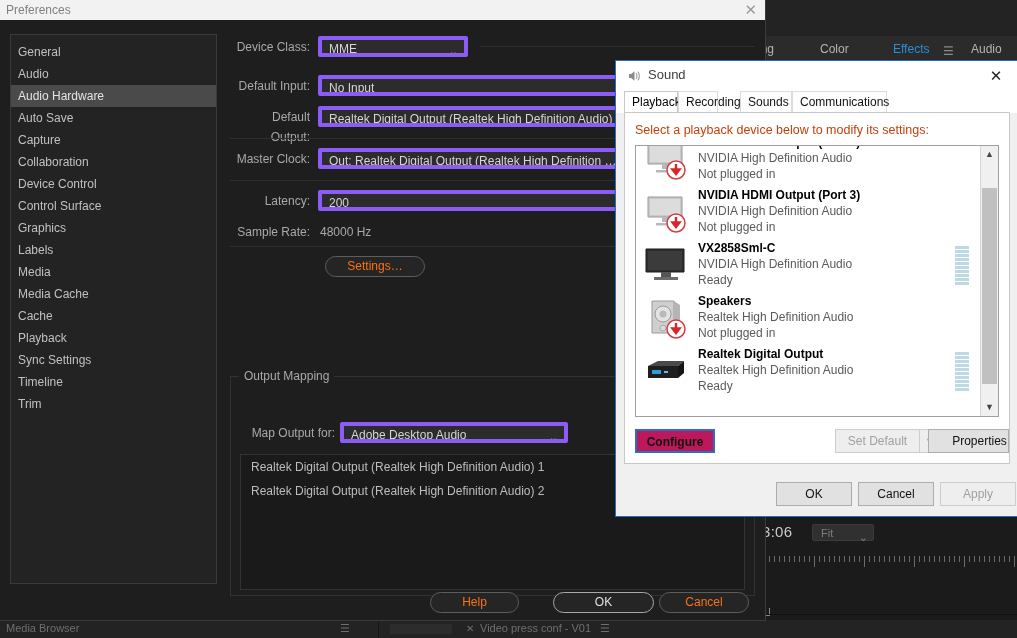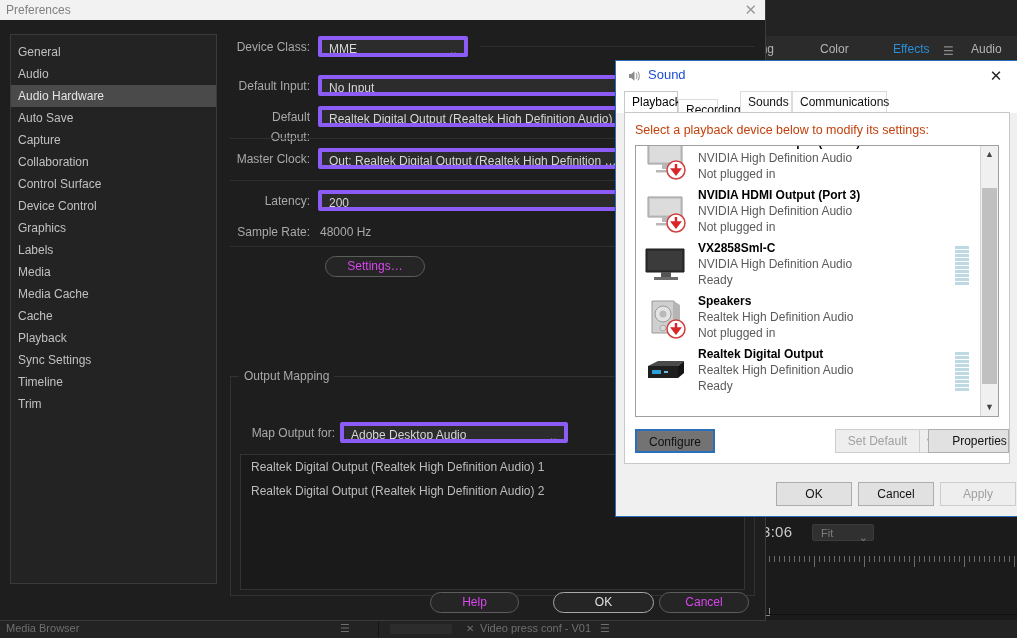--- a/index.html
+++ b/index.html
@@ -108,21 +108,21 @@
     color:#d6d6d6; font-size:12px; line-height:19px; padding-left:7px;
     white-space:nowrap; overflow:hidden;
   }
   .fselect .chev { position:absolute; right:6px; top:2px; color:#b0b0b0; font-size:11px; }
   .fstatic { position:absolute; font-size:12px; color:#a9a9a9; line-height:20px; }
 
   .hline { position:absolute; height:1px; background:#2e2e2e; }
 
   .btn-pill {
     position:absolute; height:21px; border:1px solid #5d5d5d; border-radius:11px;
-    background:#252525; color:#d946ef; font-size:12px; text-align:center;
+    background:#252525; color:#f97316; font-size:12px; text-align:center;
     line-height:19px; box-sizing:border-box; cursor:default;
   }
   .btn-pill.highlight { border-color:#a9a9a9; color:#e0e0e0; }
 
   .group {
     position:absolute; border:1px solid #323232; box-sizing:border-box;
   }
   .group-title {
     position:absolute; font-size:12px; color:#a9a9a9; background:#1e1e1e;
     padding:0 5px; top:-8px; left:8px;
@@ -140,21 +140,21 @@
     box-shadow:0 0 0 1px rgba(0,0,0,.06);
     font-family:"Liberation Sans", sans-serif;
   }
   .snd-title {
     position:absolute; left:0; top:0; right:0; height:30px; background:#ffffff;
   }
   .snd-icon {
     position:absolute; left:10px; top:7px; width:16px; height:16px;
   }
   .snd-title-text {
-    position:absolute; left:32px; top:6px; font-size:13px; color:#1d4ed8;
+    position:absolute; left:32px; top:6px; font-size:13px; color:#404040;
   }
   .snd-close {
     position:absolute; right:0; top:0; width:44px; height:30px;
     line-height:30px; text-align:center; font-size:15px; color:#222; cursor:default;
   }
   .snd-tabstrip {
     position:absolute; left:0; top:30px; right:0; height:22px; background:#fff;
   }
   .snd-tab {
     position:absolute; top:0; height:21px; line-height:20px; font-size:12px;
@@ -191,21 +191,21 @@
   .vs-arrow.up { top:0; }
   .vs-arrow.down { bottom:0; }
   .vs-thumb { position:absolute; left:1px; width:15px; background:#c0c0c0; }
 
   .snd-actions { position:absolute; left:10px; right:10px; bottom:10px; height:24px; }
   .wbtn {
     position:absolute; height:24px; line-height:22px; text-align:center;
     font-size:12px; color:#111; background:#e1e1e1; border:1px solid #adadad;
     box-sizing:border-box; cursor:default;
   }
-  .wbtn.focus { border:2px solid #2a6fbb; background:#737373; }
+  .wbtn.focus { border:2px solid #2a6fbb; background:#be185d;font-weight:bold; }
   .wbtn.disabled { color:#a0a0a0; background:#eee; border-color:#cdcdcd; }
   .split-arrow {
     position:absolute; height:24px; width:20px; line-height:22px; text-align:center;
     font-size:9px; color:#a0a0a0; background:#eee; border:1px solid #cdcdcd;
     border-left:none; box-sizing:border-box;
   }
   .snd-footer { position:absolute; left:0; right:0; bottom:0; height:44px; background:#f0f0f0; }
 </style>
 </head>
 <body>
@@ -302,22 +302,22 @@
 
     <div class="prefs-body">
 
       <div class="cat-list" id="cat-list">
           <div class="cat-item"><span>General</span></div>
           <div class="cat-item"><span>Audio</span></div>
           <div class="cat-item selected"><span>Audio Hardware</span></div>
           <div class="cat-item"><span>Auto Save</span></div>
           <div class="cat-item"><span>Capture</span></div>
           <div class="cat-item"><span>Collaboration</span></div>
+          <div class="cat-item"><span>Device Control</span></div>
           <div class="cat-item"><span>Control Surface</span></div>
-          <div class="cat-item"><span>Device Control</span></div>
           <div class="cat-item"><span>Graphics</span></div>
           <div class="cat-item"><span>Labels</span></div>
           <div class="cat-item"><span>Media</span></div>
           <div class="cat-item"><span>Media Cache</span></div>
           <div class="cat-item"><span>Cache</span></div>
           <div class="cat-item"><span>Playback</span></div>
           <div class="cat-item"><span>Sync Settings</span></div>
           <div class="cat-item"><span>Timeline</span></div>
           <div class="cat-item"><span>Trim</span></div>
         </div>
@@ -389,21 +389,21 @@
         <path d="M3 6h2.2L8.5 3.2v9.6L5.2 10H3z" fill="#8a8a8a"></path>
         <path d="M10 5.2c1.2 1 1.2 4.6 0 5.6" stroke="#9a9a9a" stroke-width="1.1" fill="none"></path>
         <path d="M11.8 3.6c2 1.8 2 7 0 8.8" stroke="#9a9a9a" stroke-width="1.1" fill="none"></path>
       </svg>
       <span class="snd-title-text">Sound</span>
       <span class="snd-close">✕</span>
     </div>
 
     <div class="snd-tabstrip">
       <div class="snd-tab active" style="left:8px; width:54px;">Playback</div>
-      <div class="snd-tab" style="left:62px; width:40px;margin-top:8px;">Recording</div>
+      <div class="snd-tab" style="left:62px; width:40px;">Recording</div>
       <div class="snd-tab" style="left:124px; width:52px;">Sounds</div>
       <div class="snd-tab" style="left:176px; width:95px;">Communications</div>
     </div>
 
     <div class="snd-page">
       <div class="snd-prompt">Select a playback device below to modify its settings:</div>
 
       <div class="dev-list">
         <div class="dev-scroll" id="dev-scroll">
             <div class="dev-item">

